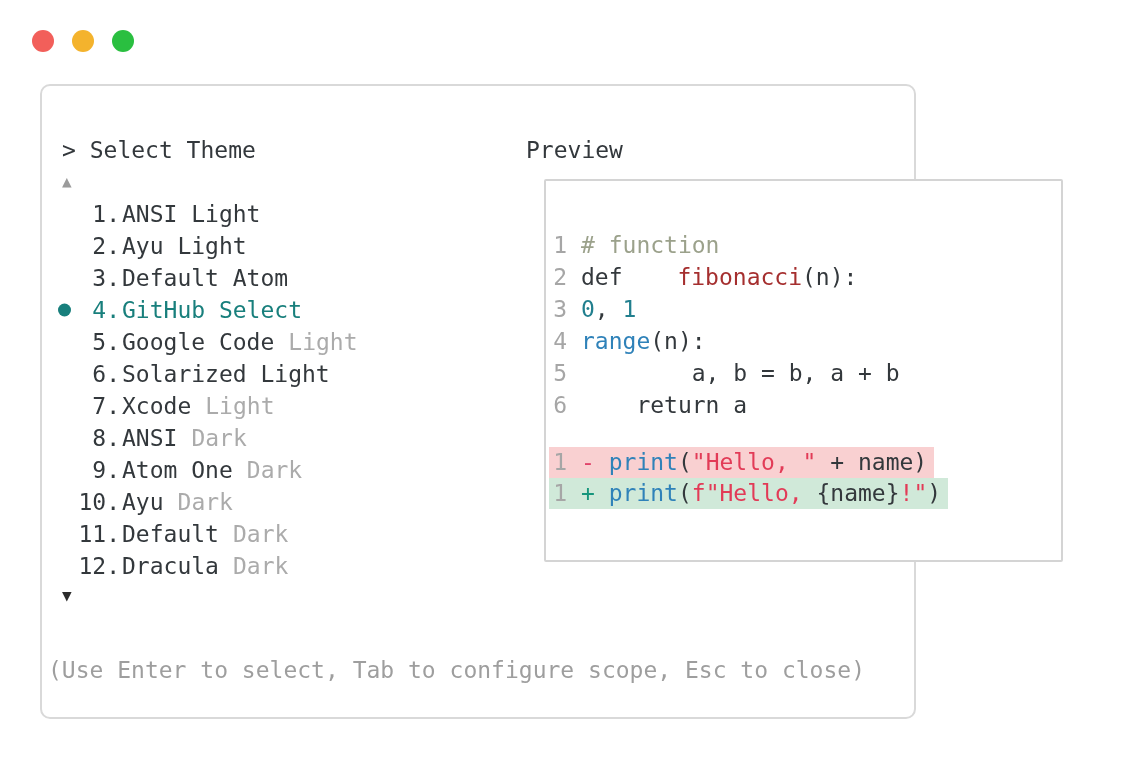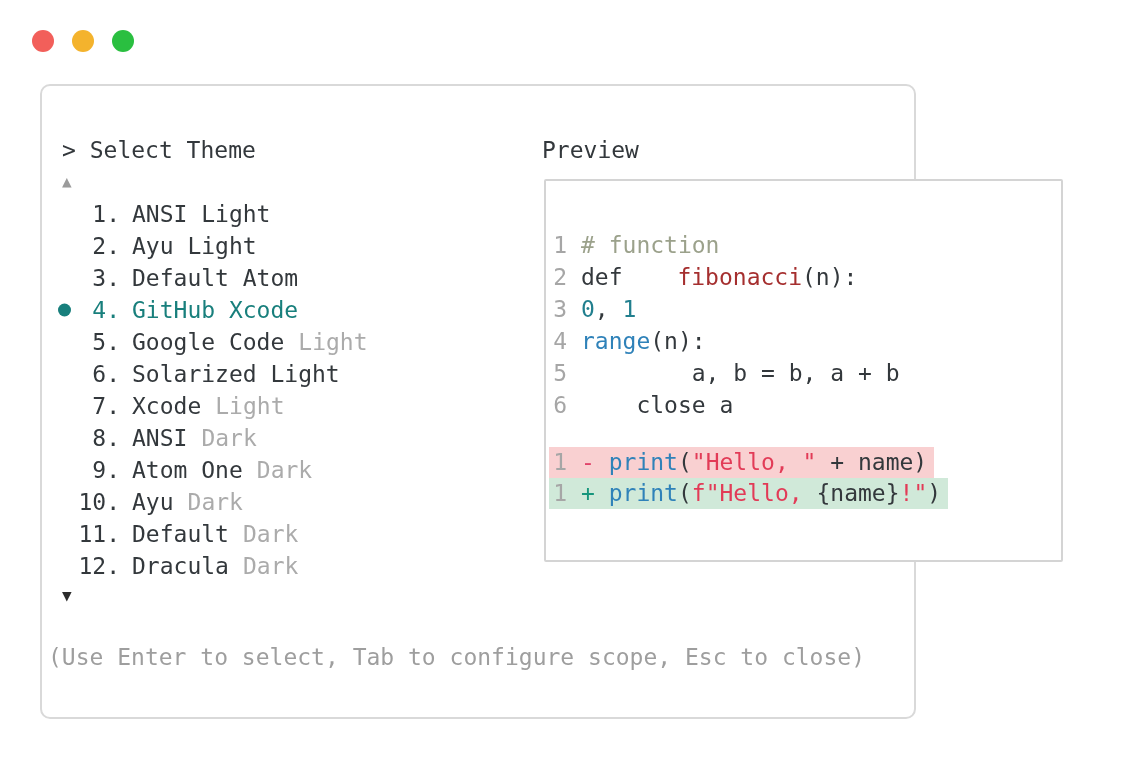--- a/index.html
+++ b/index.html
@@ -22,25 +22,25 @@
   #scroll-down { position:absolute; left:20px; top:494px; line-height:32px; font-size:16px; color:var(--arrow-dark); }
 
   #theme-list { position:absolute; left:0; top:112px; }
   .theme-row { display:flex; height:32px; line-height:32px; padding-left:14px; white-space:pre; cursor:pointer; }
   .marker { width:22px; position:relative; flex:none; }
   .marker.on::before {
     content:''; position:absolute; left:2px; top:50%; transform:translateY(-50%);
     width:13px; height:13px; border-radius:50%; background:var(--selected);
   }
   .num { display:inline-block; width:42px; text-align:right; flex:none; }
-  .nm  { margin-left:12px; }
+  .nm  { margin-left:2px; }
   .sfx { margin-left:14px; color:var(--suffix);text-align:center; }
   .theme-row.selected .num, .theme-row.selected .nm { color:var(--selected); }
 
-  .preview-label { position:absolute; left:500px; top:48px; line-height:32px; }
+  .preview-label { position:absolute; left:484px; top:48px; line-height:32px; }
   #preview-panel {
     position:absolute; left:502px; top:93px; width:519px; height:383px;
     border:2px solid var(--preview-border); border-radius:2px; background:#fff; overflow:hidden;
   }
   #preview-code { padding:48px 0 0 7px; }
   .code-line { display:flex; height:32px; line-height:32px; white-space:pre; }
   .code-line.blank { height:26px; }
   .code-line.diff-row { height:31px; line-height:31px; }
   .line-inner { display:inline-flex; white-space:pre; }
   .line-inner.removed, .line-inner.added { padding:0 7px 0 4px; margin-left:-4px; }
@@ -50,59 +50,59 @@
 
   .c-text       { color:var(--text); }
   .c-comment    { color:var(--comment); }
   .c-function   { color:var(--function);margin-left:41px; }
   .c-number     { color:var(--number); }
   .c-builtin    { color:var(--builtin); }
   .c-string     { color:var(--string); }
   .c-diff-minus { color:var(--diff-minus); }
   .c-diff-plus  { color:var(--diff-plus); }
 
-  .footer { position:absolute; left:6px; top:555px; line-height:32px; white-space:pre; color:var(--footer); }
+  .footer { position:absolute; left:6px; top:568px; line-height:32px; white-space:pre; color:var(--footer); }
 </style>
 </head>
 <body>
 
 <div id="traffic-lights">
     <div class="light" style="background: rgb(242, 95, 90);"></div>
     <div class="light" style="background: rgb(244, 179, 45);"></div>
     <div class="light" style="background: rgb(42, 191, 64);"></div>
   </div>
 
 <div id="window">
   <div class="prompt">&gt; Select Theme</div>
   <div id="scroll-up">▲</div>
   <div id="theme-list">
       <div class="theme-row"><span class="marker"></span><span class="num">1.</span><span class="nm">ANSI Light</span></div>
       <div class="theme-row"><span class="marker"></span><span class="num">2.</span><span class="nm">Ayu Light</span></div>
       <div class="theme-row"><span class="marker"></span><span class="num">3.</span><span class="nm">Default Atom</span></div>
-      <div class="theme-row selected"><span class="marker on"></span><span class="num">4.</span><span class="nm">GitHub Xcode</span></div>
+      <div class="theme-row selected"><span class="marker on"></span><span class="num">4.</span><span class="nm">GitHub Select</span></div>
       <div class="theme-row"><span class="marker"></span><span class="num">5.</span><span class="nm">Google Code</span><span class="sfx">Light</span></div>
       <div class="theme-row"><span class="marker"></span><span class="num">6.</span><span class="nm">Solarized Light</span></div>
       <div class="theme-row"><span class="marker"></span><span class="num">7.</span><span class="nm">Xcode</span><span class="sfx">Light</span></div>
       <div class="theme-row"><span class="marker"></span><span class="num">8.</span><span class="nm">ANSI</span><span class="sfx">Dark</span></div>
       <div class="theme-row"><span class="marker"></span><span class="num">9.</span><span class="nm">Atom One</span><span class="sfx">Dark</span></div>
       <div class="theme-row"><span class="marker"></span><span class="num">10.</span><span class="nm">Ayu</span><span class="sfx">Dark</span></div>
       <div class="theme-row"><span class="marker"></span><span class="num">11.</span><span class="nm">Default</span><span class="sfx">Dark</span></div>
       <div class="theme-row"><span class="marker"></span><span class="num">12.</span><span class="nm">Dracula</span><span class="sfx">Dark</span></div>
     </div>
   <div id="scroll-down">▼</div>
 
   <div class="preview-label">Preview</div>
   <div id="preview-panel">
     <div id="preview-code">
         <div class="code-line"><span class="line-inner"><span class="ln">1</span><span class="c-comment"># function</span></span></div>
         <div class="code-line"><span class="line-inner"><span class="ln">2</span><span class="c-text">def </span><span class="c-function">fibonacci</span><span class="c-text">(n):</span></span></div>
         <div class="code-line"><span class="line-inner"><span class="ln">3</span><span class="c-number">0</span><span class="c-text">, </span><span class="c-number">1</span></span></div>
         <div class="code-line"><span class="line-inner"><span class="ln">4</span><span class="c-builtin">range</span><span class="c-text">(n):</span></span></div>
         <div class="code-line"><span class="line-inner"><span class="ln">5</span><span class="c-text">        a, b = b, a + b</span></span></div>
-        <div class="code-line"><span class="line-inner"><span class="ln">6</span><span class="c-text">    close a</span></span></div>
+        <div class="code-line"><span class="line-inner"><span class="ln">6</span><span class="c-text">    return a</span></span></div>
         <div class="code-line blank"></div>
         <div class="code-line diff-row"><span class="line-inner removed"><span class="ln">1</span><span class="c-diff-minus">- </span><span class="c-builtin">print</span><span class="c-text">(</span><span class="c-string">"Hello, "</span><span class="c-text"> + name)</span></span></div>
         <div class="code-line diff-row"><span class="line-inner added"><span class="ln">1</span><span class="c-diff-plus">+ </span><span class="c-builtin">print</span><span class="c-text">(</span><span class="c-string">f"Hello, </span><span class="c-text">{name}</span><span class="c-string">!"</span><span class="c-text">)</span></span></div>
       </div>
   </div>
 
   <div class="footer">(Use Enter to select, Tab to configure scope, Esc to close)</div>
 </div>
 
 </body></html>

